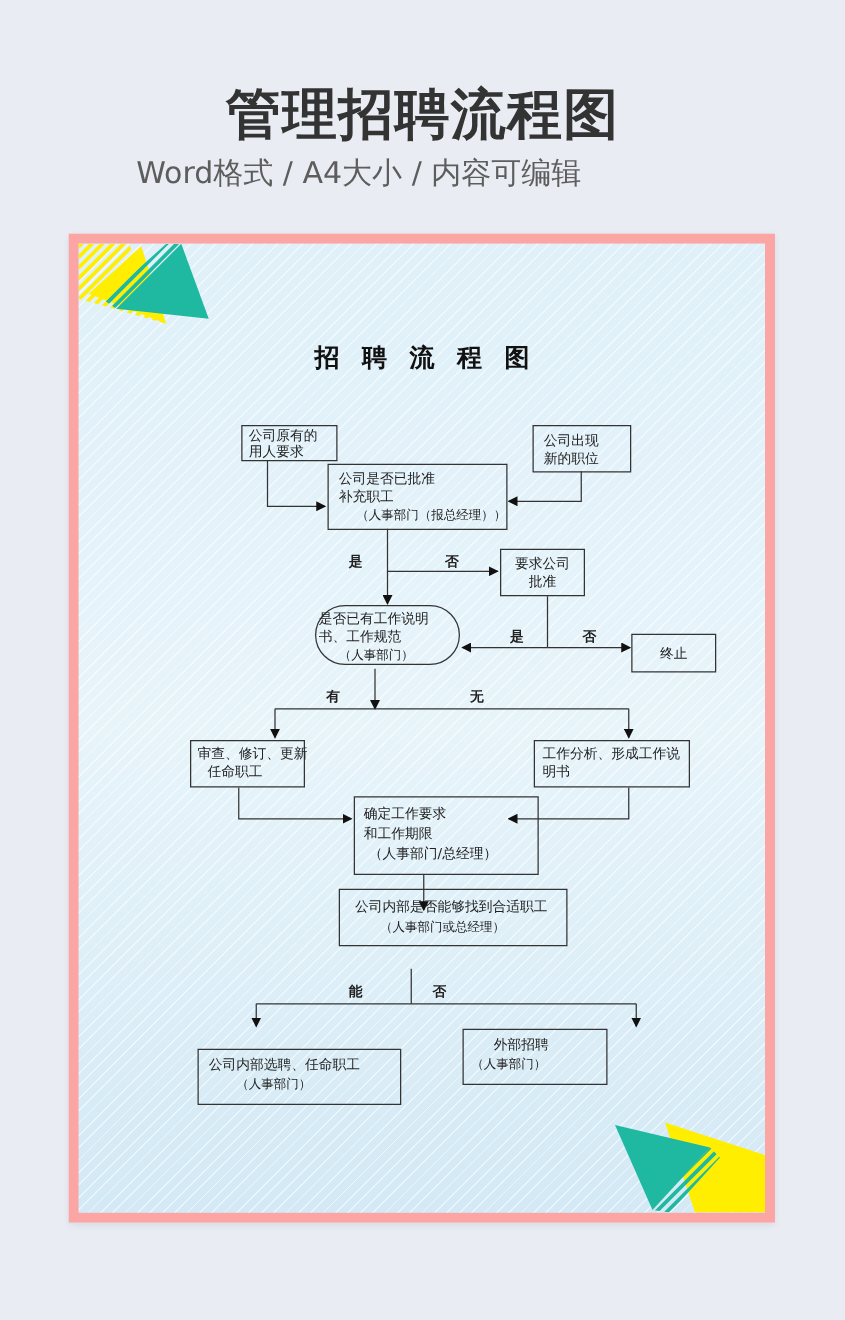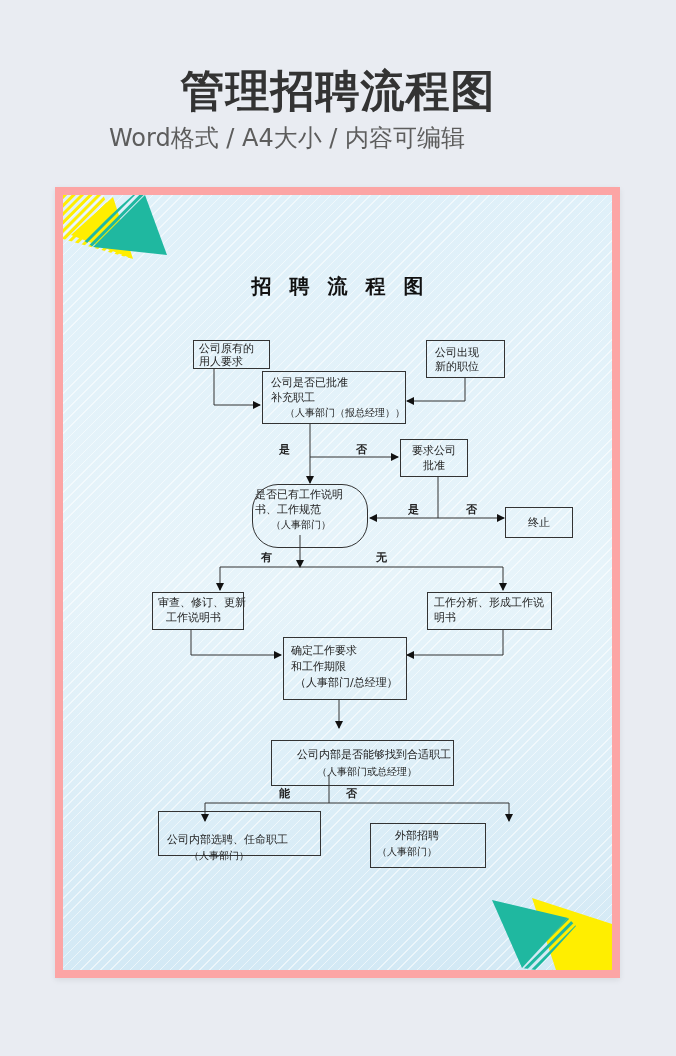--- a/index.html
+++ b/index.html
@@ -118,46 +118,46 @@
       <span class="line sub" style="padding-left:14px">（人事部门（报总经理））</span>
     </div>
     <div class="box" style="left:363px;top:145px;width:79px;height:38px;padding:5px 8px;line-height:14px;">
       <span class="line">公司出现</span>
       <span class="line">新的职位</span>
     </div>
     <div class="box" style="left:337px;top:244px;width:68px;height:38px;padding:3px 0;text-align:center;line-height:15px;">
       <span class="line">要求公司</span>
       <span class="line">批准</span>
     </div>
-    <div class="box" style="left:189px;top:289px;width:116px;height:64px;padding:2px 2px;line-height:15px;border-radius:26px;">
+    <div class="box" style="left:189px;top:289px;width:116px;height:48px;padding:2px 2px;line-height:15px;border-radius:26px;">
       <span class="line">是否已有工作说明</span>
       <span class="line">书、工作规范</span>
       <span class="line sub" style="padding-left:16px">（人事部门）</span>
     </div>
     <div class="box" style="left:442px;top:312px;width:68px;height:31px;padding:6px 7px;text-align:center;">
       <span class="line">终止</span>
     </div>
     <div class="box" style="left:89px;top:397px;width:92px;height:38px;padding:2px 5px;line-height:15px;">
       <span class="line">审查、修订、更新</span>
-      <span class="line" style="padding-left:8px">工作说明书</span>
+      <span class="line" style="padding-left:8px">任命职工</span>
     </div>
     <div class="box" style="left:364px;top:397px;width:125px;height:38px;padding:2px 6px;line-height:15px;">
       <span class="line">工作分析、形成工作说</span>
       <span class="line">明书</span>
     </div>
-    <div class="box" style="left:220px;top:442px;width:124px;height:63px;padding:5px 7px;line-height:16px;">
+    <div class="box" style="left:220px;top:442px;width:148px;height:63px;padding:5px 7px;line-height:16px;">
       <span class="line">确定工作要求</span>
       <span class="line">和工作期限</span>
       <span class="line" style="padding-left:4px">（人事部门/总经理）</span>
     </div>
-    <div class="box" style="left:208px;top:545px;width:183px;height:46px;padding:5px 25px;line-height:17px;">
+    <div class="box" style="left:208px;top:516px;width:183px;height:46px;padding:5px 12px;line-height:17px;">
       <span class="line">公司内部是否能够找到合适职工</span>
       <span class="line sub" style="padding-left:20px">（人事部门或总经理）</span>
     </div>
-    <div class="box" style="left:95px;top:616px;width:163px;height:45px;padding:20px 8px;line-height:16px;">
+    <div class="box" style="left:95px;top:644px;width:163px;height:45px;padding:4px 8px;line-height:16px;">
       <span class="line">公司内部选聘、任命职工</span>
       <span class="line sub" style="padding-left:22px">（人事部门）</span>
     </div>
     <div class="box" style="left:307px;top:628px;width:116px;height:45px;padding:4px 6px;line-height:16px;">
       <span class="line" style="padding-left:18px">外部招聘</span>
       <span class="line sub">（人事部门）</span>
     </div>
 
     <span class="lbl" style="left:216px;top:247px">是</span>
     <span class="lbl" style="left:293px;top:247px">否</span>

